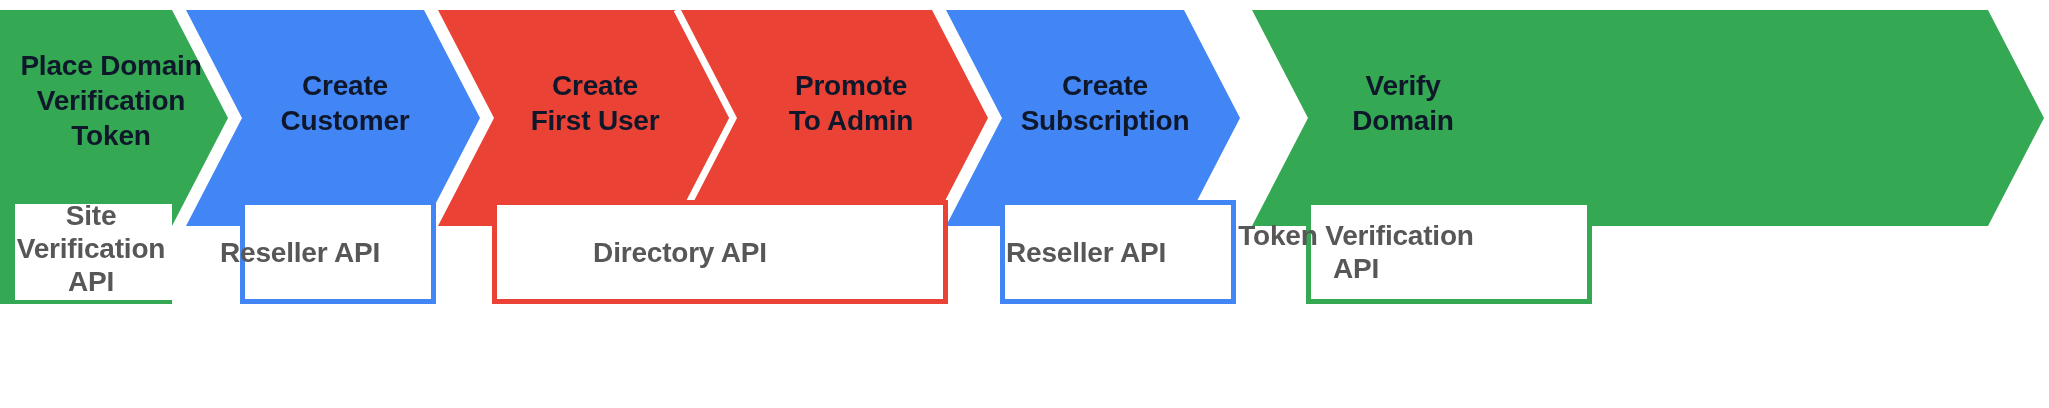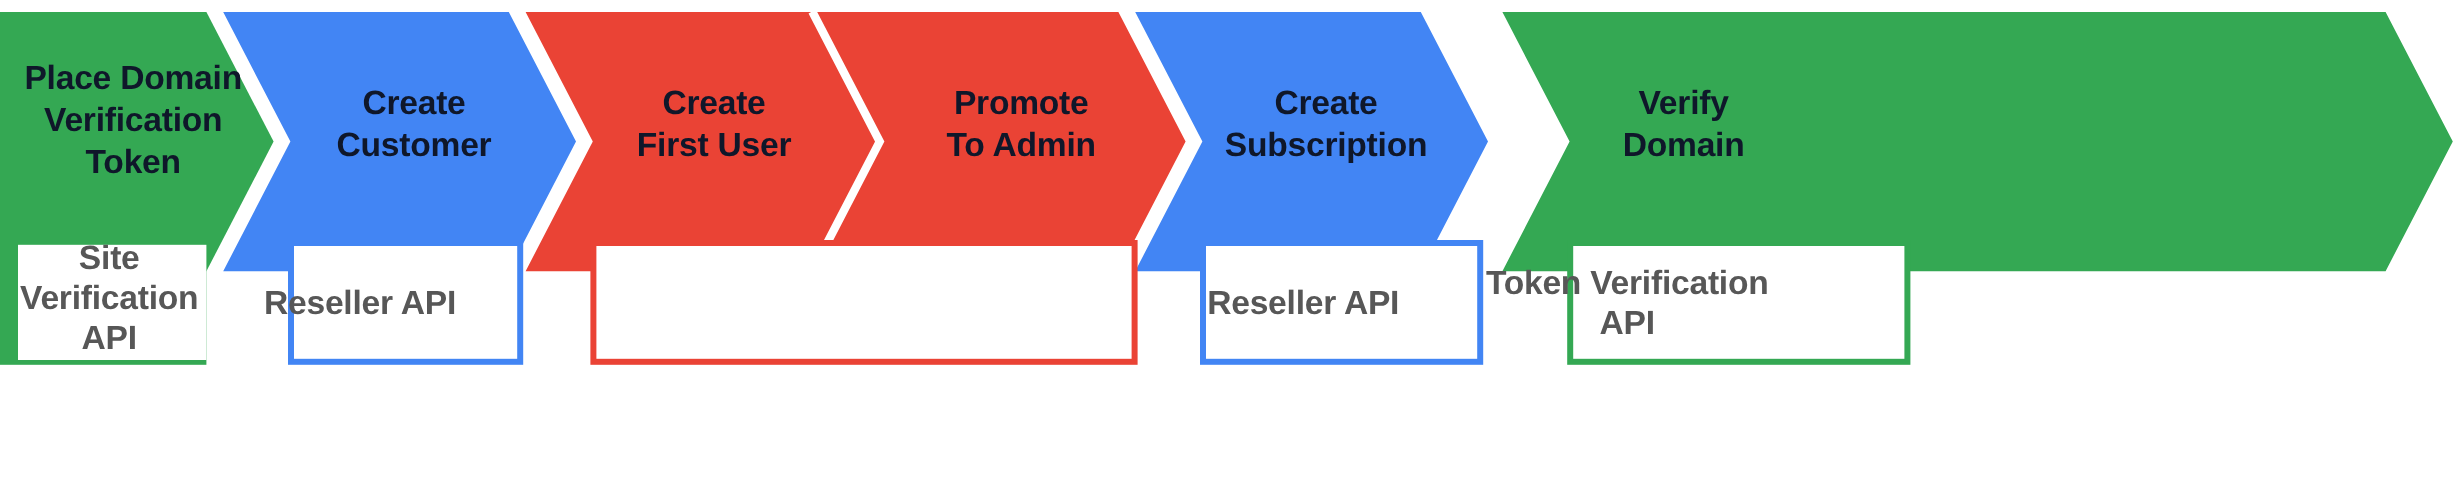--- a/index.html
+++ b/index.html
@@ -103,18 +103,19 @@
 To Admin</div>
     <div class="step-label" style="left:1105px;top:103px;width:280px;">Create
 Subscription</div>
     <div class="step-label" style="left:1403px;top:103px;width:260px;">Verify
 Domain</div>
 
     <div class="card-label" style="left:91px;top:248px;width:170px;">Site
 Verification
 API</div>
     <div class="card-label" style="left:300px;top:252px;width:190px;">Reseller API</div>
+    <div class="card-label" style="left:680px;top:252px;width:440px;">Directory API</div>
     <div class="card-label" style="left:1086px;top:252px;width:225px;">Reseller API</div>
     <div class="card-label" style="left:1356px;top:252px;width:280px;">Token Verification
 API</div>
 
   </div>
 </div>
 
 </body></html>

